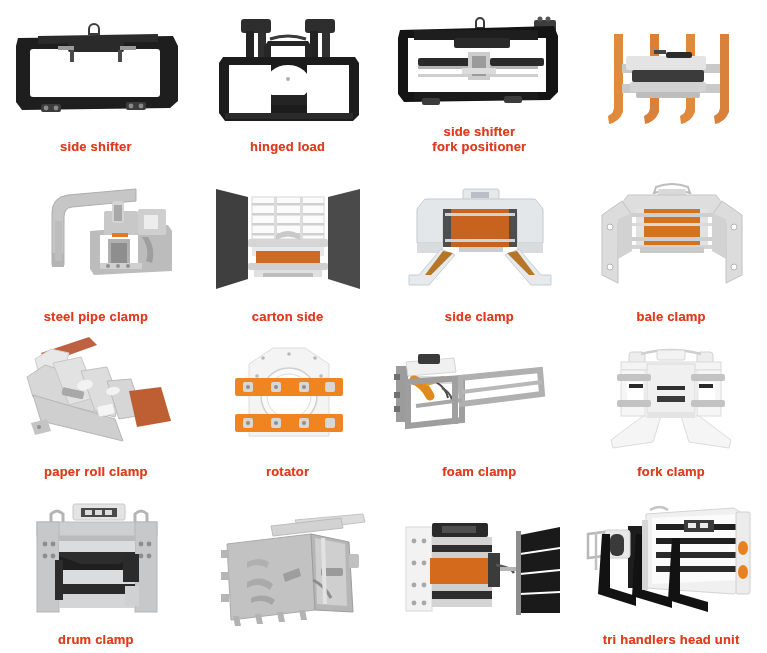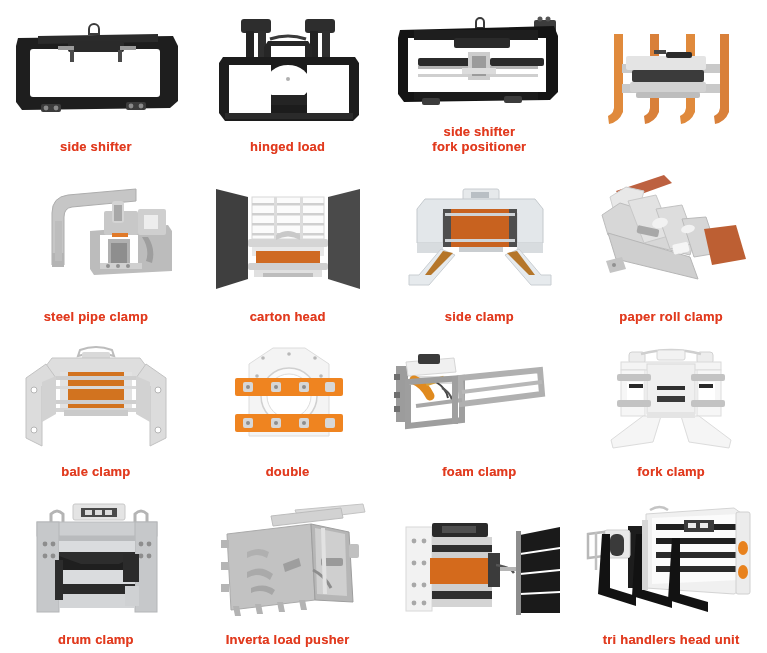--- a/index.html
+++ b/index.html
@@ -187,21 +187,21 @@
         <rect x="92" y="22" width="3" height="42" fill="#dcdcdc"></rect>
         <rect x="40" y="64" width="80" height="8" rx="2" fill="#d5d5d5"></rect>
         <rect x="44" y="72" width="72" height="9" fill="#e8e8e8"></rect>
         <rect x="48" y="76" width="64" height="14" fill="#cf6a22"></rect>
         <rect x="40" y="88" width="80" height="7" rx="2" fill="#d0d0d0"></rect>
         <rect x="46" y="95" width="68" height="7" fill="#e0e0e0"></rect>
         <path d="M68 60 q12 -8 24 0 l0 5 q-12 -7 -24 0z" fill="#c9c9c9"></path>
         <rect x="55" y="98" width="50" height="4" fill="#bdbdbd"></rect>
       </svg>
     </div>
-    <div class="caption">carton head</div>
+    <div class="caption">carton side</div>
   </div>
 
   <div class="cell">
     <div class="art">
       <svg width="165" height="112" viewBox="0 0 165 112">
         <rect x="66" y="10" width="36" height="12" rx="2" fill="#e6e9eb" stroke="#c8ccd0"></rect>
         <rect x="74" y="13" width="18" height="6" fill="#b9bfc4"></rect>
         <path d="M28 20 L138 20 L146 30 L146 64 L120 64 L120 34 L46 34 L46 64 L20 64 L20 30 Z" fill="#e3e7ea" stroke="#c4c9cd"></path>
         <rect x="52" y="30" width="62" height="38" fill="#C8621F"></rect>
         <rect x="46" y="30" width="8" height="38" fill="#4e4e4e"></rect>
@@ -211,42 +211,20 @@
         <path d="M20 64 L46 64 L46 74 L20 74 Z" fill="#d8dcdf"></path>
         <path d="M120 64 L146 64 L146 74 L120 74 Z" fill="#d8dcdf"></path>
         <path d="M44 70 L22 96 L12 96 L12 106 L32 106 L58 76 Z" fill="#e6eaed" stroke="#c9ced2"></path>
         <path d="M122 70 L144 96 L154 96 L154 106 L134 106 L108 76 Z" fill="#e6eaed" stroke="#c9ced2"></path>
         <path d="M46 72 L28 96 L34 96 L56 74 Z" fill="#b5762a"></path>
         <path d="M120 72 L138 96 L132 96 L110 74 Z" fill="#b5762a"></path>
         <rect x="62" y="68" width="44" height="5" fill="#c9cdd0"></rect>
       </svg>
     </div>
     <div class="caption">side clamp</div>
-  </div>
-
-  <div class="cell">
-    <div class="art">
-      <svg width="170" height="125" viewBox="0 0 170 125">
-        <path d="M30 18 L78 2 L86 10 L36 28 Z" fill="#bd6140"></path>
-        <path d="M24 24 L40 14 L58 18 L52 40 L30 46 Z" fill="#e8e8e8" stroke="#cfcfcf"></path>
-        <path d="M16 42 L34 30 L112 54 L104 82 L22 62 Z" fill="#d7d7d7" stroke="#bdbdbd"></path>
-        <path d="M22 60 L104 84 L112 106 L30 86 Z" fill="#cfcfcf" stroke="#b6b6b6"></path>
-        <path d="M42 28 L70 22 L86 62 L58 70 Z" fill="#e2e2e2" stroke="#c8c8c8"></path>
-        <path d="M70 36 L96 32 L110 70 L84 76 Z" fill="#dddddd" stroke="#c2c2c2"></path>
-        <path d="M96 46 L120 44 L132 80 L108 84 Z" fill="#d6d6d6" stroke="#bababa"></path>
-        <ellipse cx="74" cy="50" rx="8" ry="5" transform="rotate(-12 74 50)" fill="#f2f2f2"></ellipse>
-        <ellipse cx="102" cy="56" rx="7" ry="4" transform="rotate(-12 102 56)" fill="#f2f2f2"></ellipse>
-        <rect x="86" y="72" width="16" height="10" rx="2" transform="rotate(-12 86 72)" fill="#f5f5f5"></rect>
-        <path d="M118 56 L150 52 L160 86 L126 92 Z" fill="#BD5F33"></path>
-        <rect x="52" y="52" width="22" height="8" rx="2" transform="rotate(12 52 52)" fill="#a8a8a8"></rect>
-        <path d="M20 88 L36 84 L40 96 L24 100 Z" fill="#c4c4c4"></path>
-        <circle cx="28" cy="92" r="2" fill="#919191"></circle>
-      </svg>
-    </div>
-    <div class="caption">paper roll clamp</div>
   </div>
 
   <div class="cell">
     <div class="art">
       <svg width="175" height="112" viewBox="0 0 175 112">
         <path d="M72 8 q16 -6 32 0 l2 6 q-18 -6 -36 0z" fill="none" stroke="#bdbdbd" stroke-width="2"></path>
         <rect x="74" y="10" width="28" height="8" rx="2" fill="#d9d9d9"></rect>
         <path d="M44 16 L132 16 L138 24 L138 36 L38 36 L38 24 Z" fill="#dedede" stroke="#c5c5c5"></path>
         <rect x="58" y="30" width="60" height="38" fill="#D2731F"></rect>
         <rect x="52" y="30" width="8" height="38" fill="#e2e2e2"></rect>
@@ -260,20 +238,42 @@
         <path d="M34 40 L48 34 L48 72 L34 80 Z" fill="#d2d2d2"></path>
         <path d="M142 40 L128 34 L128 72 L142 80 Z" fill="#d2d2d2"></path>
         <circle cx="26" cy="48" r="3" fill="#ffffff" stroke="#b6b6b6"></circle>
         <circle cx="26" cy="88" r="3" fill="#ffffff" stroke="#b6b6b6"></circle>
         <circle cx="150" cy="48" r="3" fill="#ffffff" stroke="#b6b6b6"></circle>
         <circle cx="150" cy="88" r="3" fill="#ffffff" stroke="#b6b6b6"></circle>
         <rect x="56" y="68" width="64" height="6" fill="#cacaca"></rect>
       </svg>
     </div>
     <div class="caption">bale clamp</div>
+  </div>
+
+  <div class="cell">
+    <div class="art">
+      <svg width="170" height="125" viewBox="0 0 170 125">
+        <path d="M30 18 L78 2 L86 10 L36 28 Z" fill="#bd6140"></path>
+        <path d="M24 24 L40 14 L58 18 L52 40 L30 46 Z" fill="#e8e8e8" stroke="#cfcfcf"></path>
+        <path d="M16 42 L34 30 L112 54 L104 82 L22 62 Z" fill="#d7d7d7" stroke="#bdbdbd"></path>
+        <path d="M22 60 L104 84 L112 106 L30 86 Z" fill="#cfcfcf" stroke="#b6b6b6"></path>
+        <path d="M42 28 L70 22 L86 62 L58 70 Z" fill="#e2e2e2" stroke="#c8c8c8"></path>
+        <path d="M70 36 L96 32 L110 70 L84 76 Z" fill="#dddddd" stroke="#c2c2c2"></path>
+        <path d="M96 46 L120 44 L132 80 L108 84 Z" fill="#d6d6d6" stroke="#bababa"></path>
+        <ellipse cx="74" cy="50" rx="8" ry="5" transform="rotate(-12 74 50)" fill="#f2f2f2"></ellipse>
+        <ellipse cx="102" cy="56" rx="7" ry="4" transform="rotate(-12 102 56)" fill="#f2f2f2"></ellipse>
+        <rect x="86" y="72" width="16" height="10" rx="2" transform="rotate(-12 86 72)" fill="#f5f5f5"></rect>
+        <path d="M118 56 L150 52 L160 86 L126 92 Z" fill="#BD5F33"></path>
+        <rect x="52" y="52" width="22" height="8" rx="2" transform="rotate(12 52 52)" fill="#a8a8a8"></rect>
+        <path d="M20 88 L36 84 L40 96 L24 100 Z" fill="#c4c4c4"></path>
+        <circle cx="28" cy="92" r="2" fill="#919191"></circle>
+      </svg>
+    </div>
+    <div class="caption">paper roll clamp</div>
   </div>
 
   <div class="cell">
     <div class="art">
       <svg width="150" height="112" viewBox="0 0 150 112">
         <path d="M36 22 L60 6 L92 6 L116 22 L116 94 L36 94 Z" fill="#f4f4f4" stroke="#dcdcdc"></path>
         <circle cx="76" cy="54" r="28" fill="#fafafa" stroke="#d0d0d0" stroke-width="1.5"></circle>
         <circle cx="76" cy="54" r="22" fill="#ffffff" stroke="#dcdcdc"></circle>
         <circle cx="50" cy="16" r="1.8" fill="#b8b8b8"></circle>
         <circle cx="76" cy="12" r="1.8" fill="#b8b8b8"></circle>
@@ -295,21 +295,21 @@
         <rect x="86" y="76" width="10" height="10" rx="2" fill="#d7d7d7"></rect>
         <rect x="112" y="76" width="10" height="10" rx="2" fill="#d7d7d7"></rect>
         <circle cx="35" cy="45" r="2" fill="#8e8e8e"></circle>
         <circle cx="63" cy="45" r="2" fill="#8e8e8e"></circle>
         <circle cx="91" cy="45" r="2" fill="#8e8e8e"></circle>
         <circle cx="35" cy="81" r="2" fill="#8e8e8e"></circle>
         <circle cx="63" cy="81" r="2" fill="#8e8e8e"></circle>
         <circle cx="91" cy="81" r="2" fill="#8e8e8e"></circle>
       </svg>
     </div>
-    <div class="caption">double</div>
+    <div class="caption">rotator</div>
   </div>
 
   <div class="cell">
     <div class="art">
       <svg width="175" height="100" viewBox="0 0 175 100">
         <rect x="4" y="18" width="12" height="56" fill="#9c9c9c"></rect>
         <rect x="2" y="26" width="6" height="6" fill="#6f6f6f"></rect>
         <rect x="2" y="44" width="6" height="6" fill="#6f6f6f"></rect>
         <rect x="2" y="58" width="6" height="6" fill="#6f6f6f"></rect>
         <path d="M14 14 L62 10 L64 24 L16 28 Z" fill="#f0f0f0" stroke="#d6d6d6"></path>
@@ -412,21 +412,20 @@
         <rect x="146" y="44" width="10" height="14" rx="2" fill="#c0c0c0"></rect>
         <rect x="118" y="58" width="22" height="8" rx="2" fill="#9a9a9a"></rect>
         <path d="M110 70 q12 6 18 18" fill="none" stroke="#8d8d8d" stroke-width="3"></path>
         <path d="M30 106 L32 116 L38 116 L36 106 Z" fill="#b3b3b3"></path>
         <path d="M52 104 L54 114 L60 114 L58 104 Z" fill="#b3b3b3"></path>
         <path d="M74 102 L76 112 L82 112 L80 102 Z" fill="#b3b3b3"></path>
         <path d="M96 100 L98 110 L104 110 L102 100 Z" fill="#b3b3b3"></path>
         <path d="M118 28 L122 28 L124 94 L120 94 Z" fill="#e2e2e2"></path>
       </svg>
     </div>
-    <div class="caption">Inverta load pusher</div>
   </div>
 
   <div class="cell">
     <div class="art">
       <svg width="175" height="112" viewBox="0 0 175 112">
         <rect x="14" y="14" width="26" height="84" fill="#f2f2f2" stroke="#d8d8d8"></rect>
         <circle cx="22" cy="28" r="2.4" fill="#a8a8a8"></circle>
         <circle cx="32" cy="28" r="2.4" fill="#a8a8a8"></circle>
         <circle cx="22" cy="50" r="2.4" fill="#a8a8a8"></circle>
         <circle cx="32" cy="50" r="2.4" fill="#a8a8a8"></circle>

